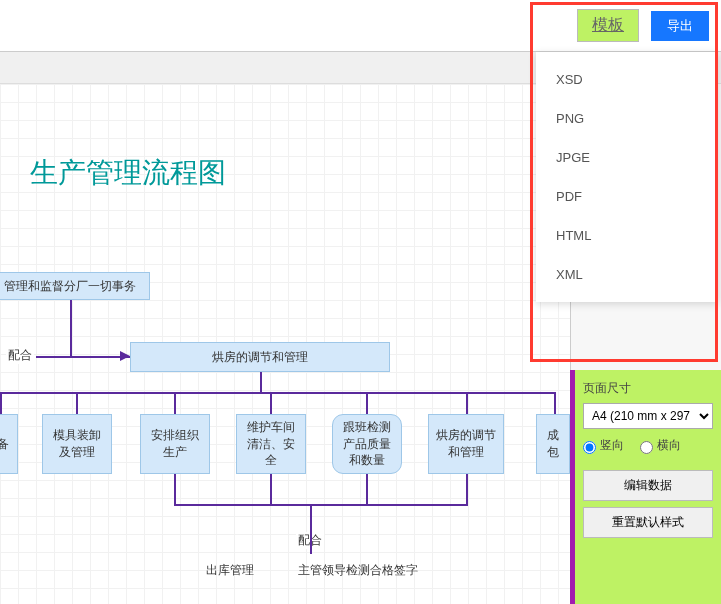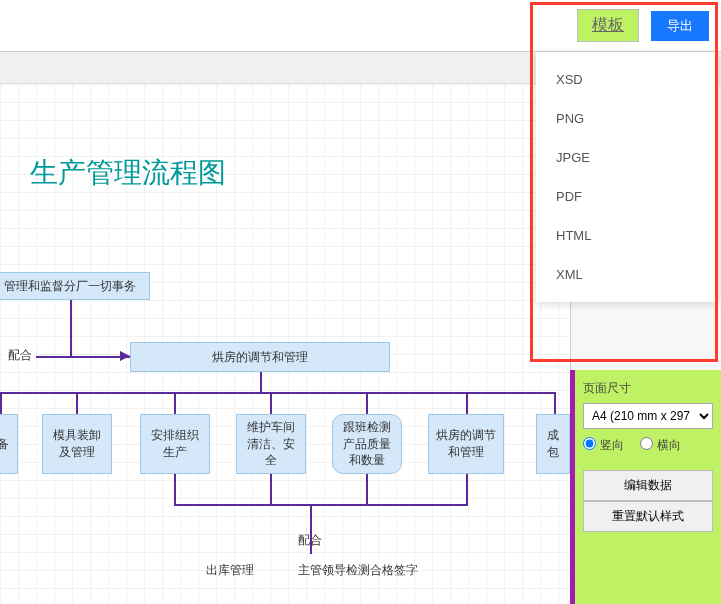--- a/index.html
+++ b/index.html
@@ -149,29 +149,29 @@
       border: 1px solid #aaa;
       background: #fff;
       margin-bottom: 8px;
     }
     .radio-row {
       display: flex;
       gap: 16px;
       align-items: center;
       margin-bottom: 16px;
     }
-    .radio-row label { display: flex; align-items: flex-start; gap: 4px; }
+    .radio-row label { display: flex; align-items: flex-end; gap: 4px; }
     .side-btn {
       display: block;
       width: 100%;
       background: #f0f0f0;
       border: 1px solid #bbb;
       padding: 6px 0;
       font-size: 12px;
-      margin-bottom: 0;
+      margin-bottom: 6px;
       cursor: pointer;
       text-align: center;
     }
     .side-panel-stub {
       position: absolute;
       top: 84px;
       left: 570px;
       right: 0;
       height: 286px;
       background: #f7f7f7;

